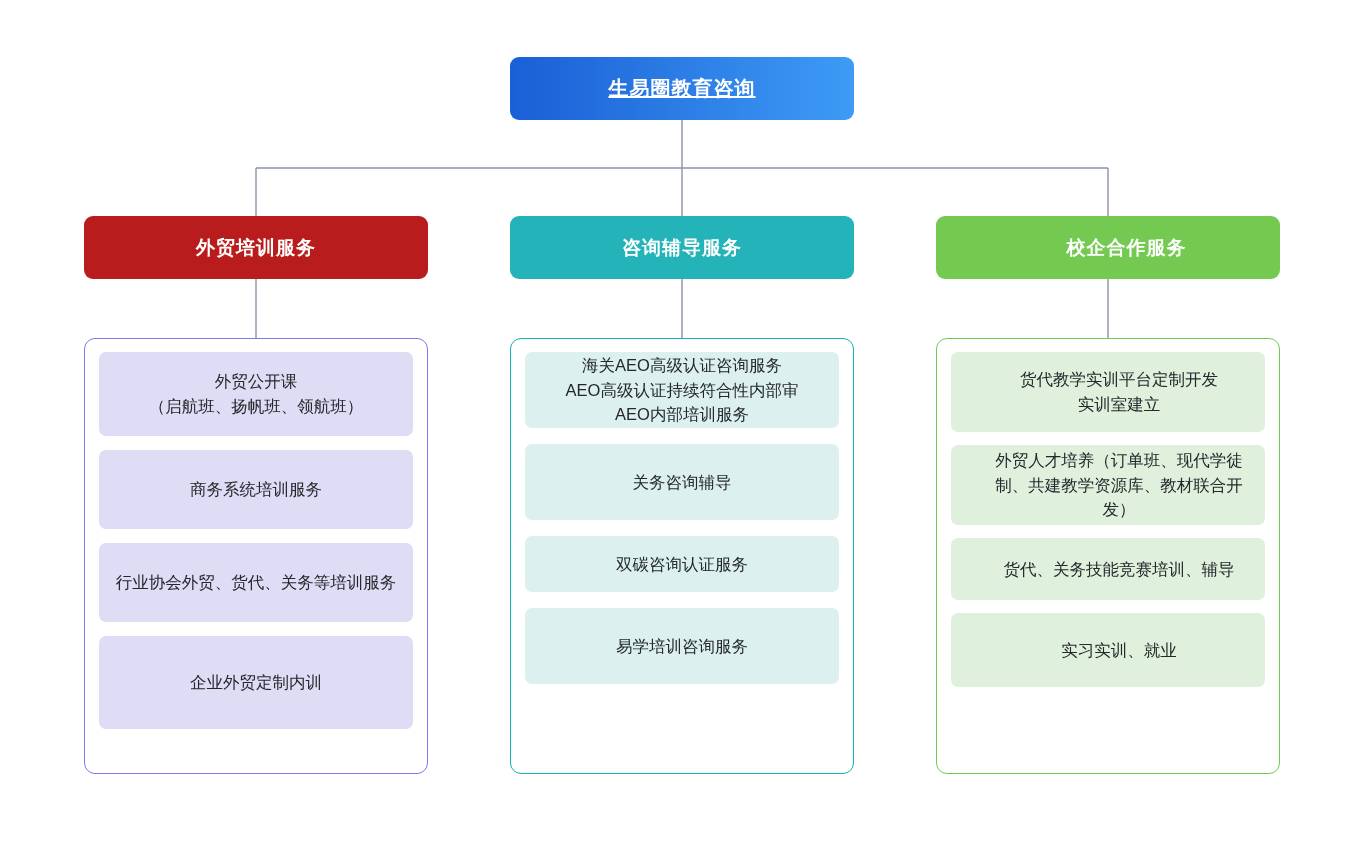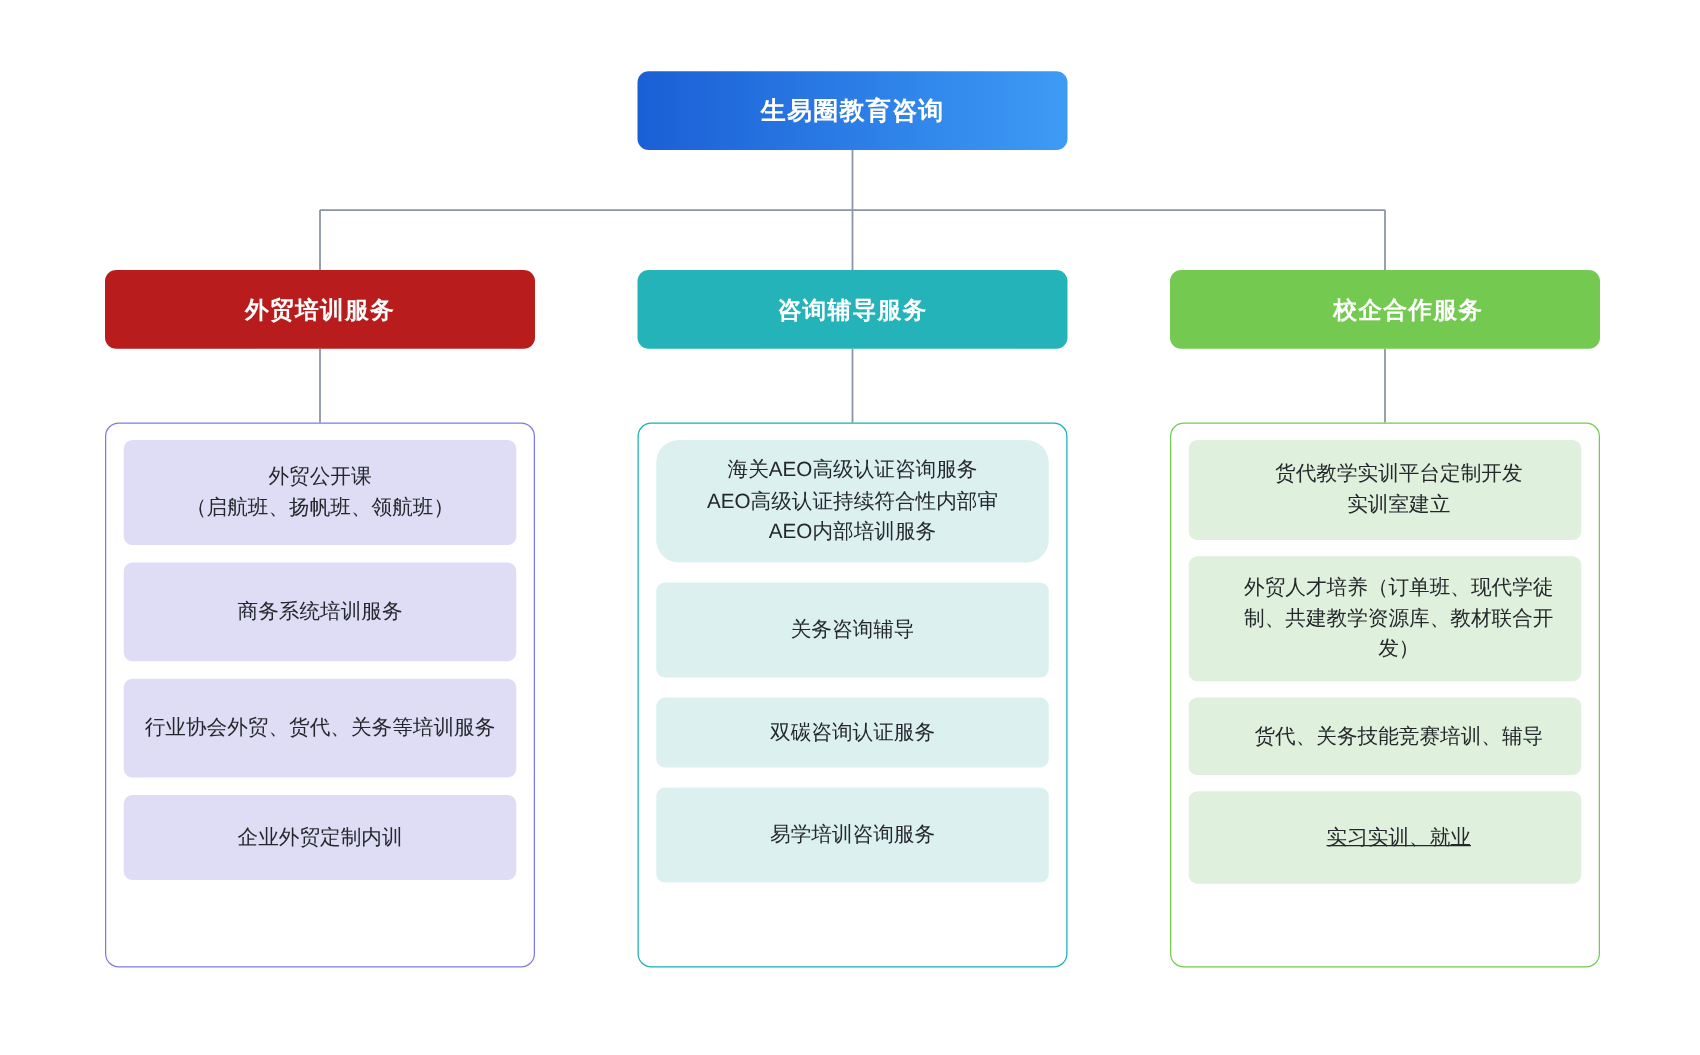--- a/index.html
+++ b/index.html
@@ -101,33 +101,33 @@
     color: #24282c;
     padding: 9px 12px;
     white-space: pre-line;
   }
 
   
   .column-1 .card { flex: 0 0 auto; margin-bottom: 14px; }
   .column-1 .card:nth-child(1) { height: 84px; }
   .column-1 .card:nth-child(2) { height: 79px; }
   .column-1 .card:nth-child(3) { height: 79px; }
-  .column-1 .card:nth-child(4) { height: 68px; margin-bottom: 0; }
+  .column-1 .card:nth-child(4) { height: 93px; margin-bottom: 0; }
 
   .column-2 .card { flex: 0 0 auto; margin-bottom: 16px; }
-  .column-2 .card:nth-child(1) { height: 98px; border-radius: 18px; }
+  .column-2 .card:nth-child(1) { height: 76px; }
   .column-2 .card:nth-child(2) { height: 76px; }
   .column-2 .card:nth-child(3) { height: 56px; }
   .column-2 .card:nth-child(4) { height: 76px; margin-bottom: 0; }
 
   .column-3 .card { flex: 0 0 auto; margin-bottom: 13px; padding-left: 34px; }
   .column-3 .card:nth-child(1) { height: 80px; }
-  .column-3 .card:nth-child(2) { height: 100px; }
+  .column-3 .card:nth-child(2) { height: 80px; }
   .column-3 .card:nth-child(3) { height: 62px; }
-  .column-3 .card:nth-child(4) { height: 74px; margin-bottom: 0; text-decoration: underline; }
+  .column-3 .card:nth-child(4) { height: 74px; margin-bottom: 0; }
 </style>
 </head>
 <body>
 
 <div id="chart-root">
 
   <svg id="connector-layer" viewBox="0 0 1360 844" width="1360" height="844" xmlns="http://www.w3.org/2000/svg">
 
     <path d="M682,120 L682,168" stroke="#8a93a5" stroke-width="1.4" fill="none"></path>
 
@@ -135,21 +135,21 @@
 
     <path d="M256,168 L256,216" stroke="#8a93a5" stroke-width="1.4" fill="none"></path>
     <path d="M682,168 L682,216" stroke="#8a93a5" stroke-width="1.4" fill="none"></path>
     <path d="M1108,168 L1108,216" stroke="#8a93a5" stroke-width="1.4" fill="none"></path>
 
     <path d="M256,279 L256,338" stroke="#8a93a5" stroke-width="1.4" fill="none"></path>
     <path d="M682,279 L682,338" stroke="#8a93a5" stroke-width="1.4" fill="none"></path>
     <path d="M1108,279 L1108,338" stroke="#8a93a5" stroke-width="1.4" fill="none"></path>
   </svg>
 
-  <div class="root-node" id="root-node" style="background: linear-gradient(90deg, rgb(26, 95, 214) 0%, rgb(61, 155, 245) 100%);">
+  <div class="root-node" id="root-node" style="background: linear-gradient(90deg, rgb(26, 95, 214) 0%, rgb(61, 155, 245) 100%); text-decoration: underline;">
     <span>生易圈教育咨询</span>
   </div>
 
   <div class="column column-1">
     <div class="branch-header" id="header-0" style="background: #b91c1c;">
       <span>外贸培训服务</span>
     </div>
     <div class="card-container" id="container-0" style="border-color: rgb(123, 122, 240);">
       <div class="card" id="c0-0" style="background: rgb(223, 220, 245);">外贸公开课
 （启航班、扬帆班、领航班）</div>

